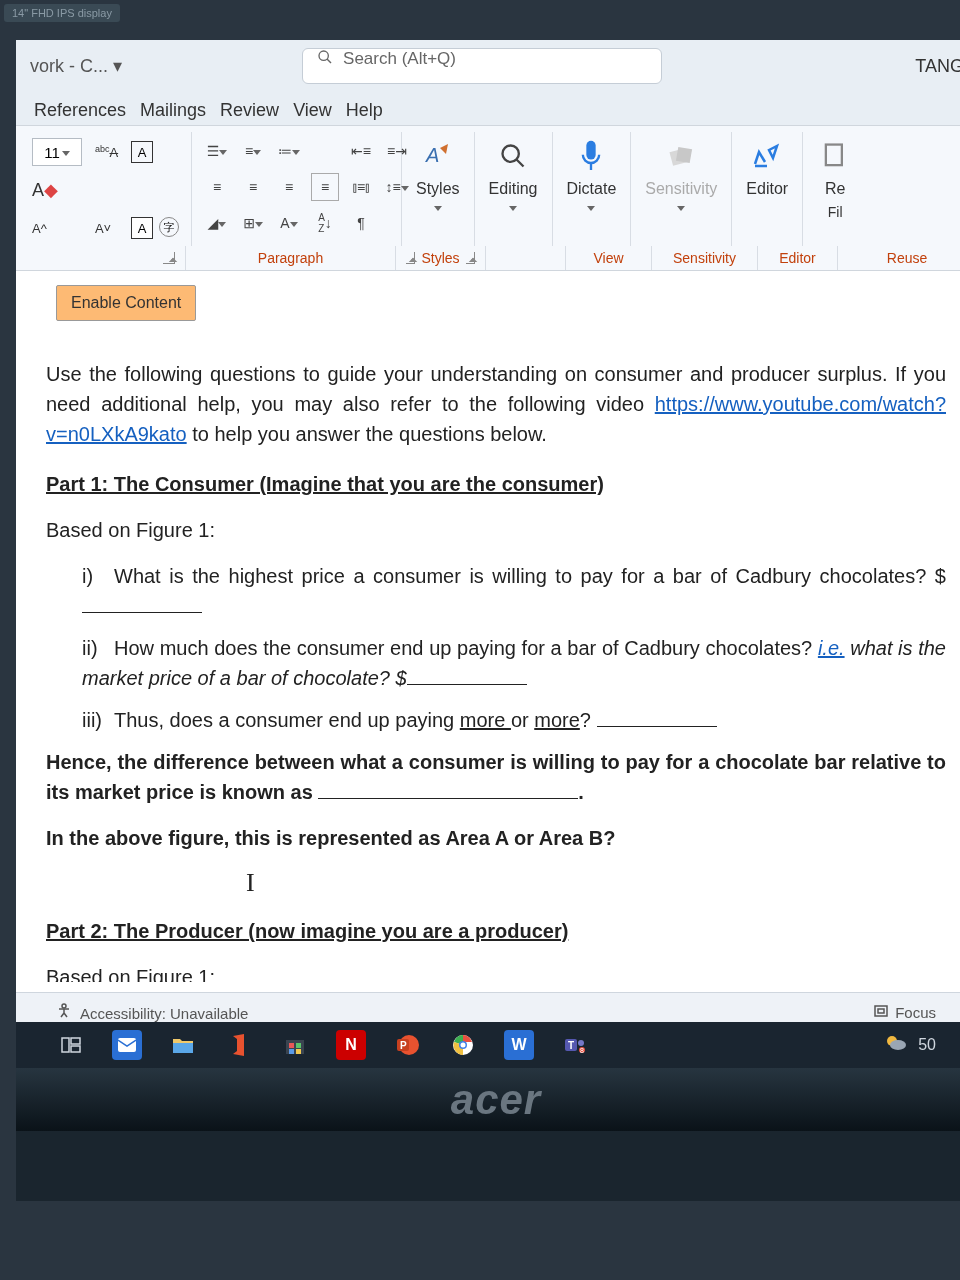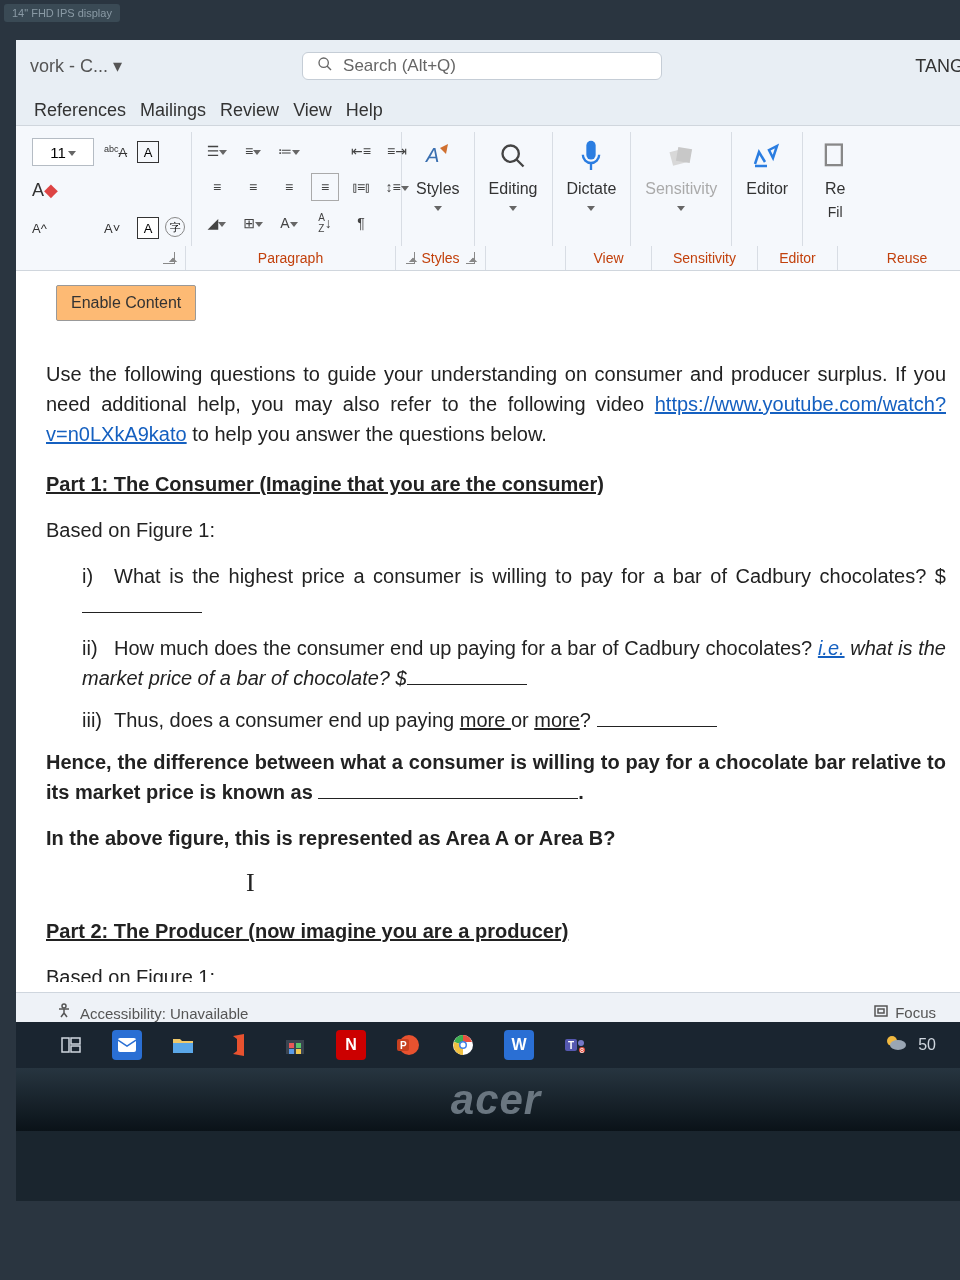--- a/index.html
+++ b/index.html
@@ -34,26 +34,26 @@
     padding: 0 8px;
   }
   .doc-title {
     color: #555;
     font-size: 18px;
     margin-left: 6px;
   }
   .search-bar {
     margin-left: 180px;
     width: 360px;
-    height: 28px;
+    height: 36px;
     background: #fff;
     border: 1px solid #c5cdd6;
     border-radius: 6px;
     display: flex;
-    align-items: center;
+    align-items: flex-start;
     padding: 0 14px;
     color: #666;
     font-size: 17px;
     gap: 10px;
   }
   .search-icon svg { width: 16px; height: 16px; stroke: #666; fill: none; }
   .tang {
     margin-left: auto;
     color: #333;
     font-size: 18px;
@@ -81,21 +81,21 @@
   }
   .font-block {
     display: grid;
     grid-template-columns: auto auto auto;
     grid-template-rows: repeat(3, 32px);
     gap: 6px 10px;
     align-items: center;
     width: 150px;
   }
   .font-size-box {
-    width: 62px; height: 28px;
+    width: 50px; height: 28px;
     border: 1px solid #b5bcc4;
     background: #fff;
     font-size: 15px;
     display: flex; align-items: center; justify-content: center;
     gap: 2px;
   }
   .small-txt { font-size: 13px; color: #333; }
   .sup { font-size: 9px; vertical-align: super; }
   .box-A {
     width: 22px; height: 22px; border: 1.5px solid #333;

